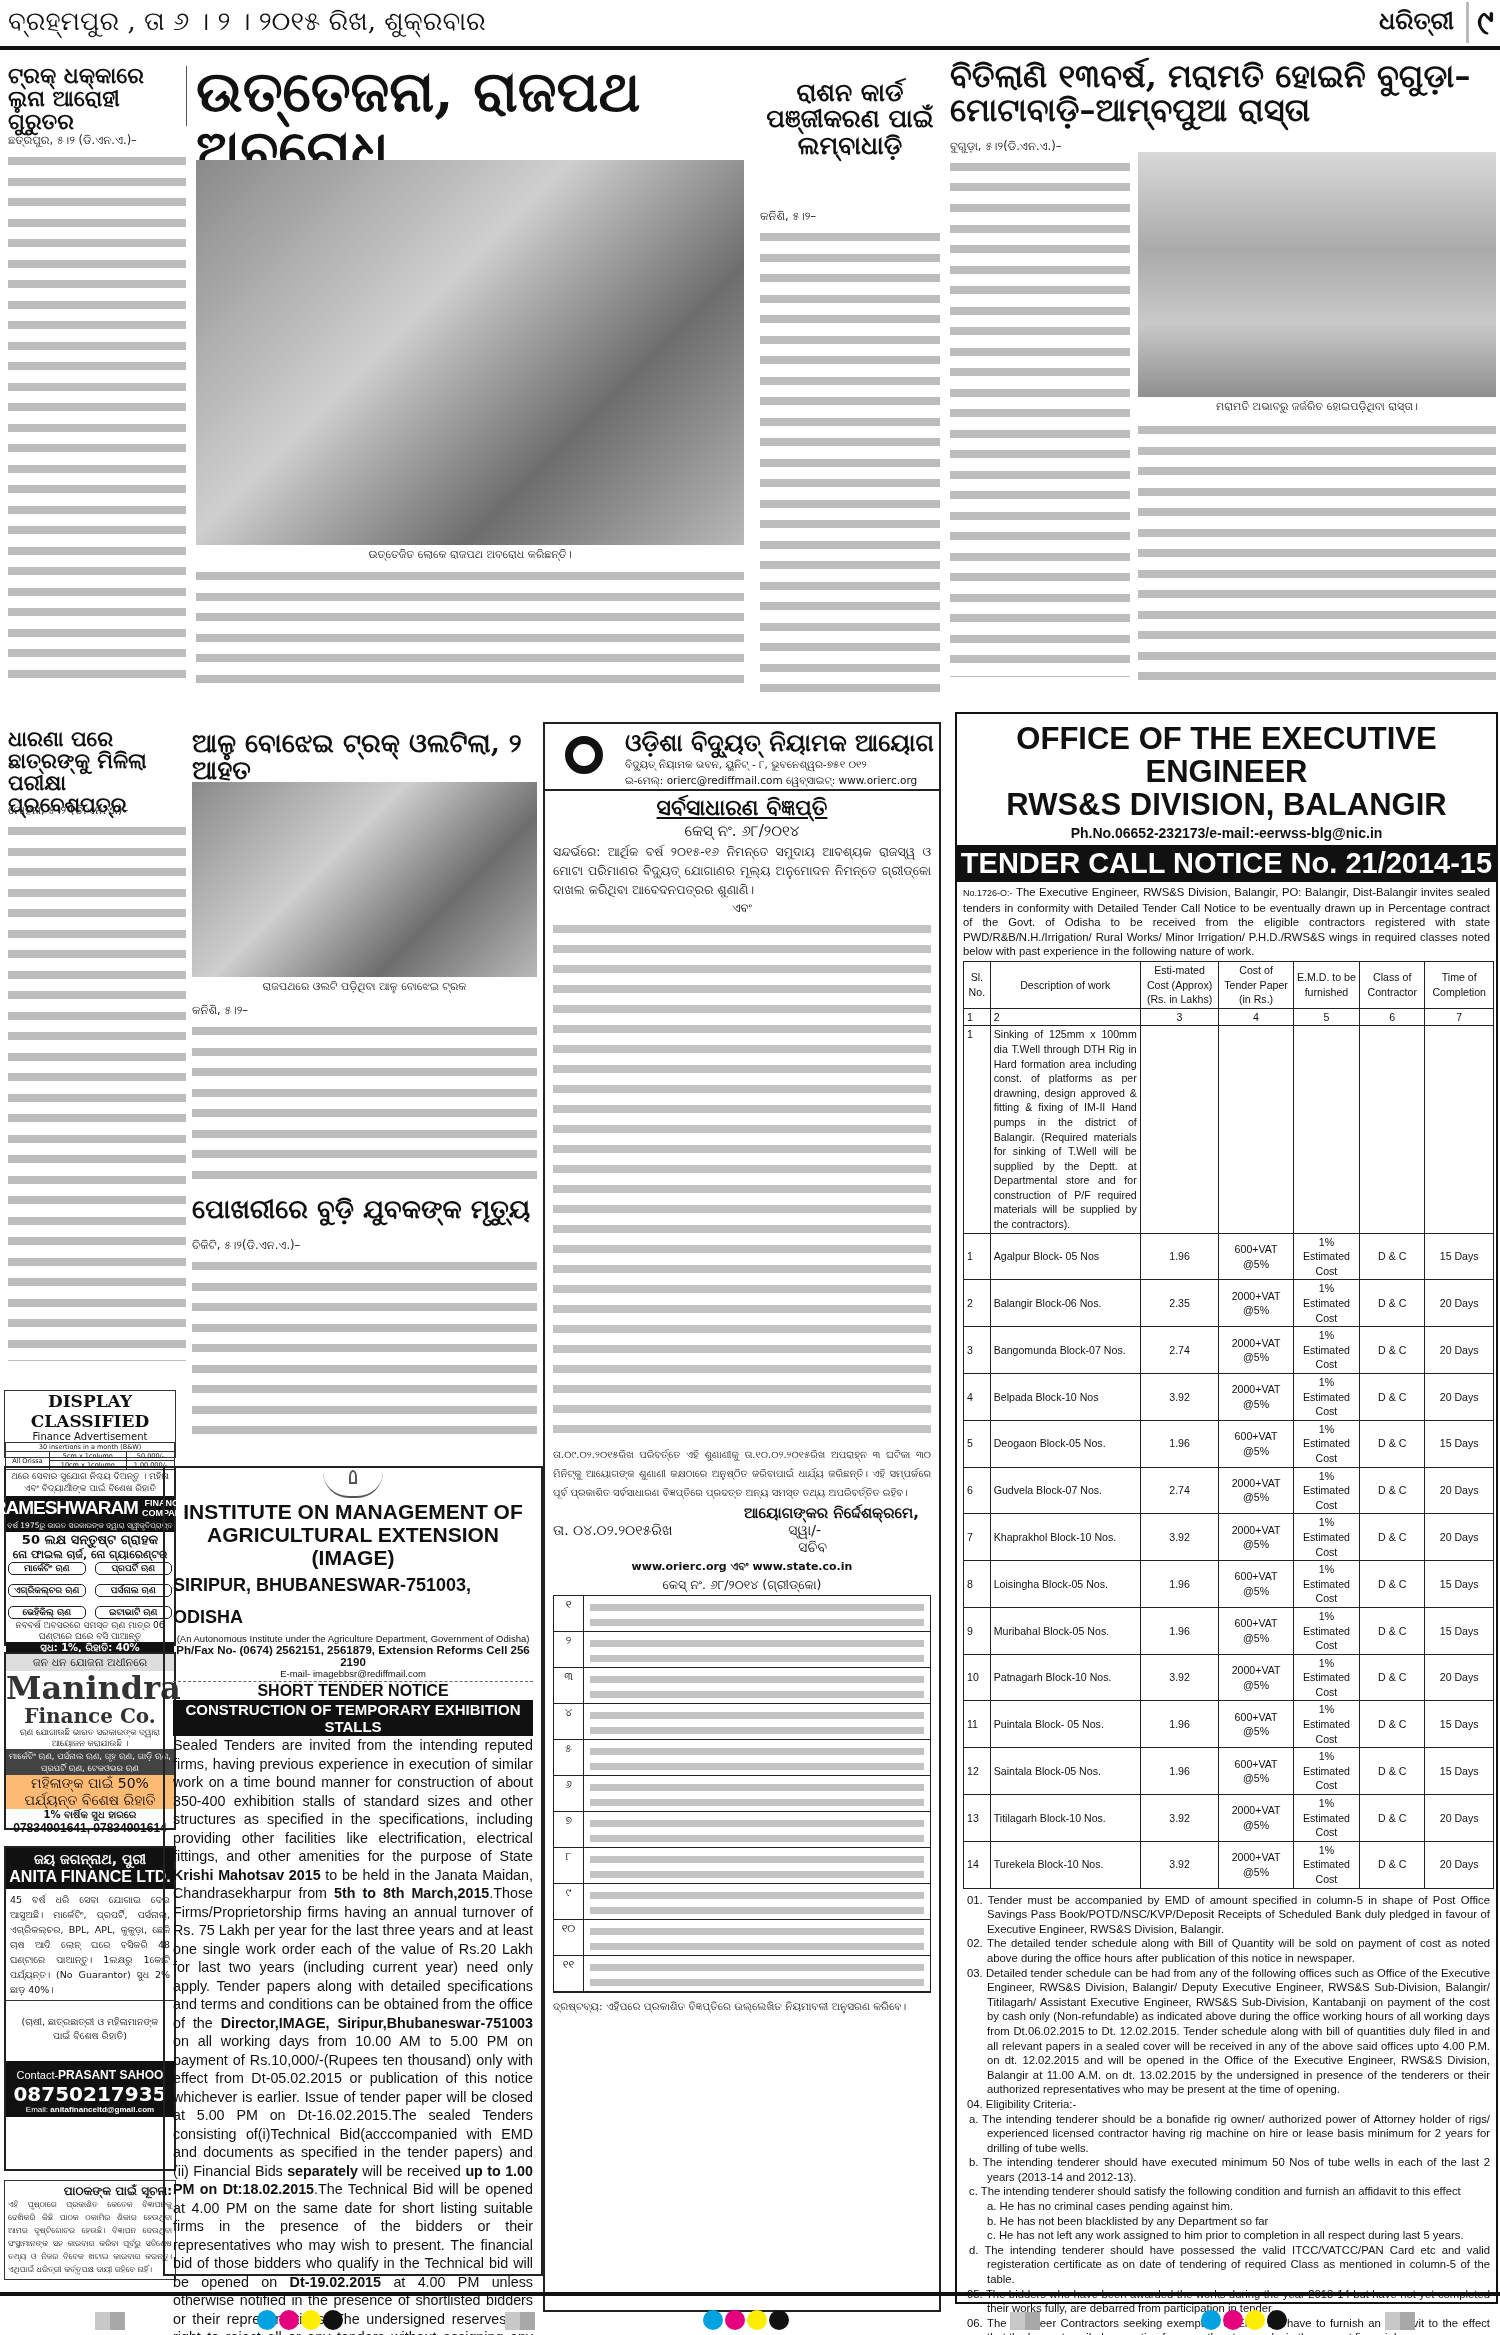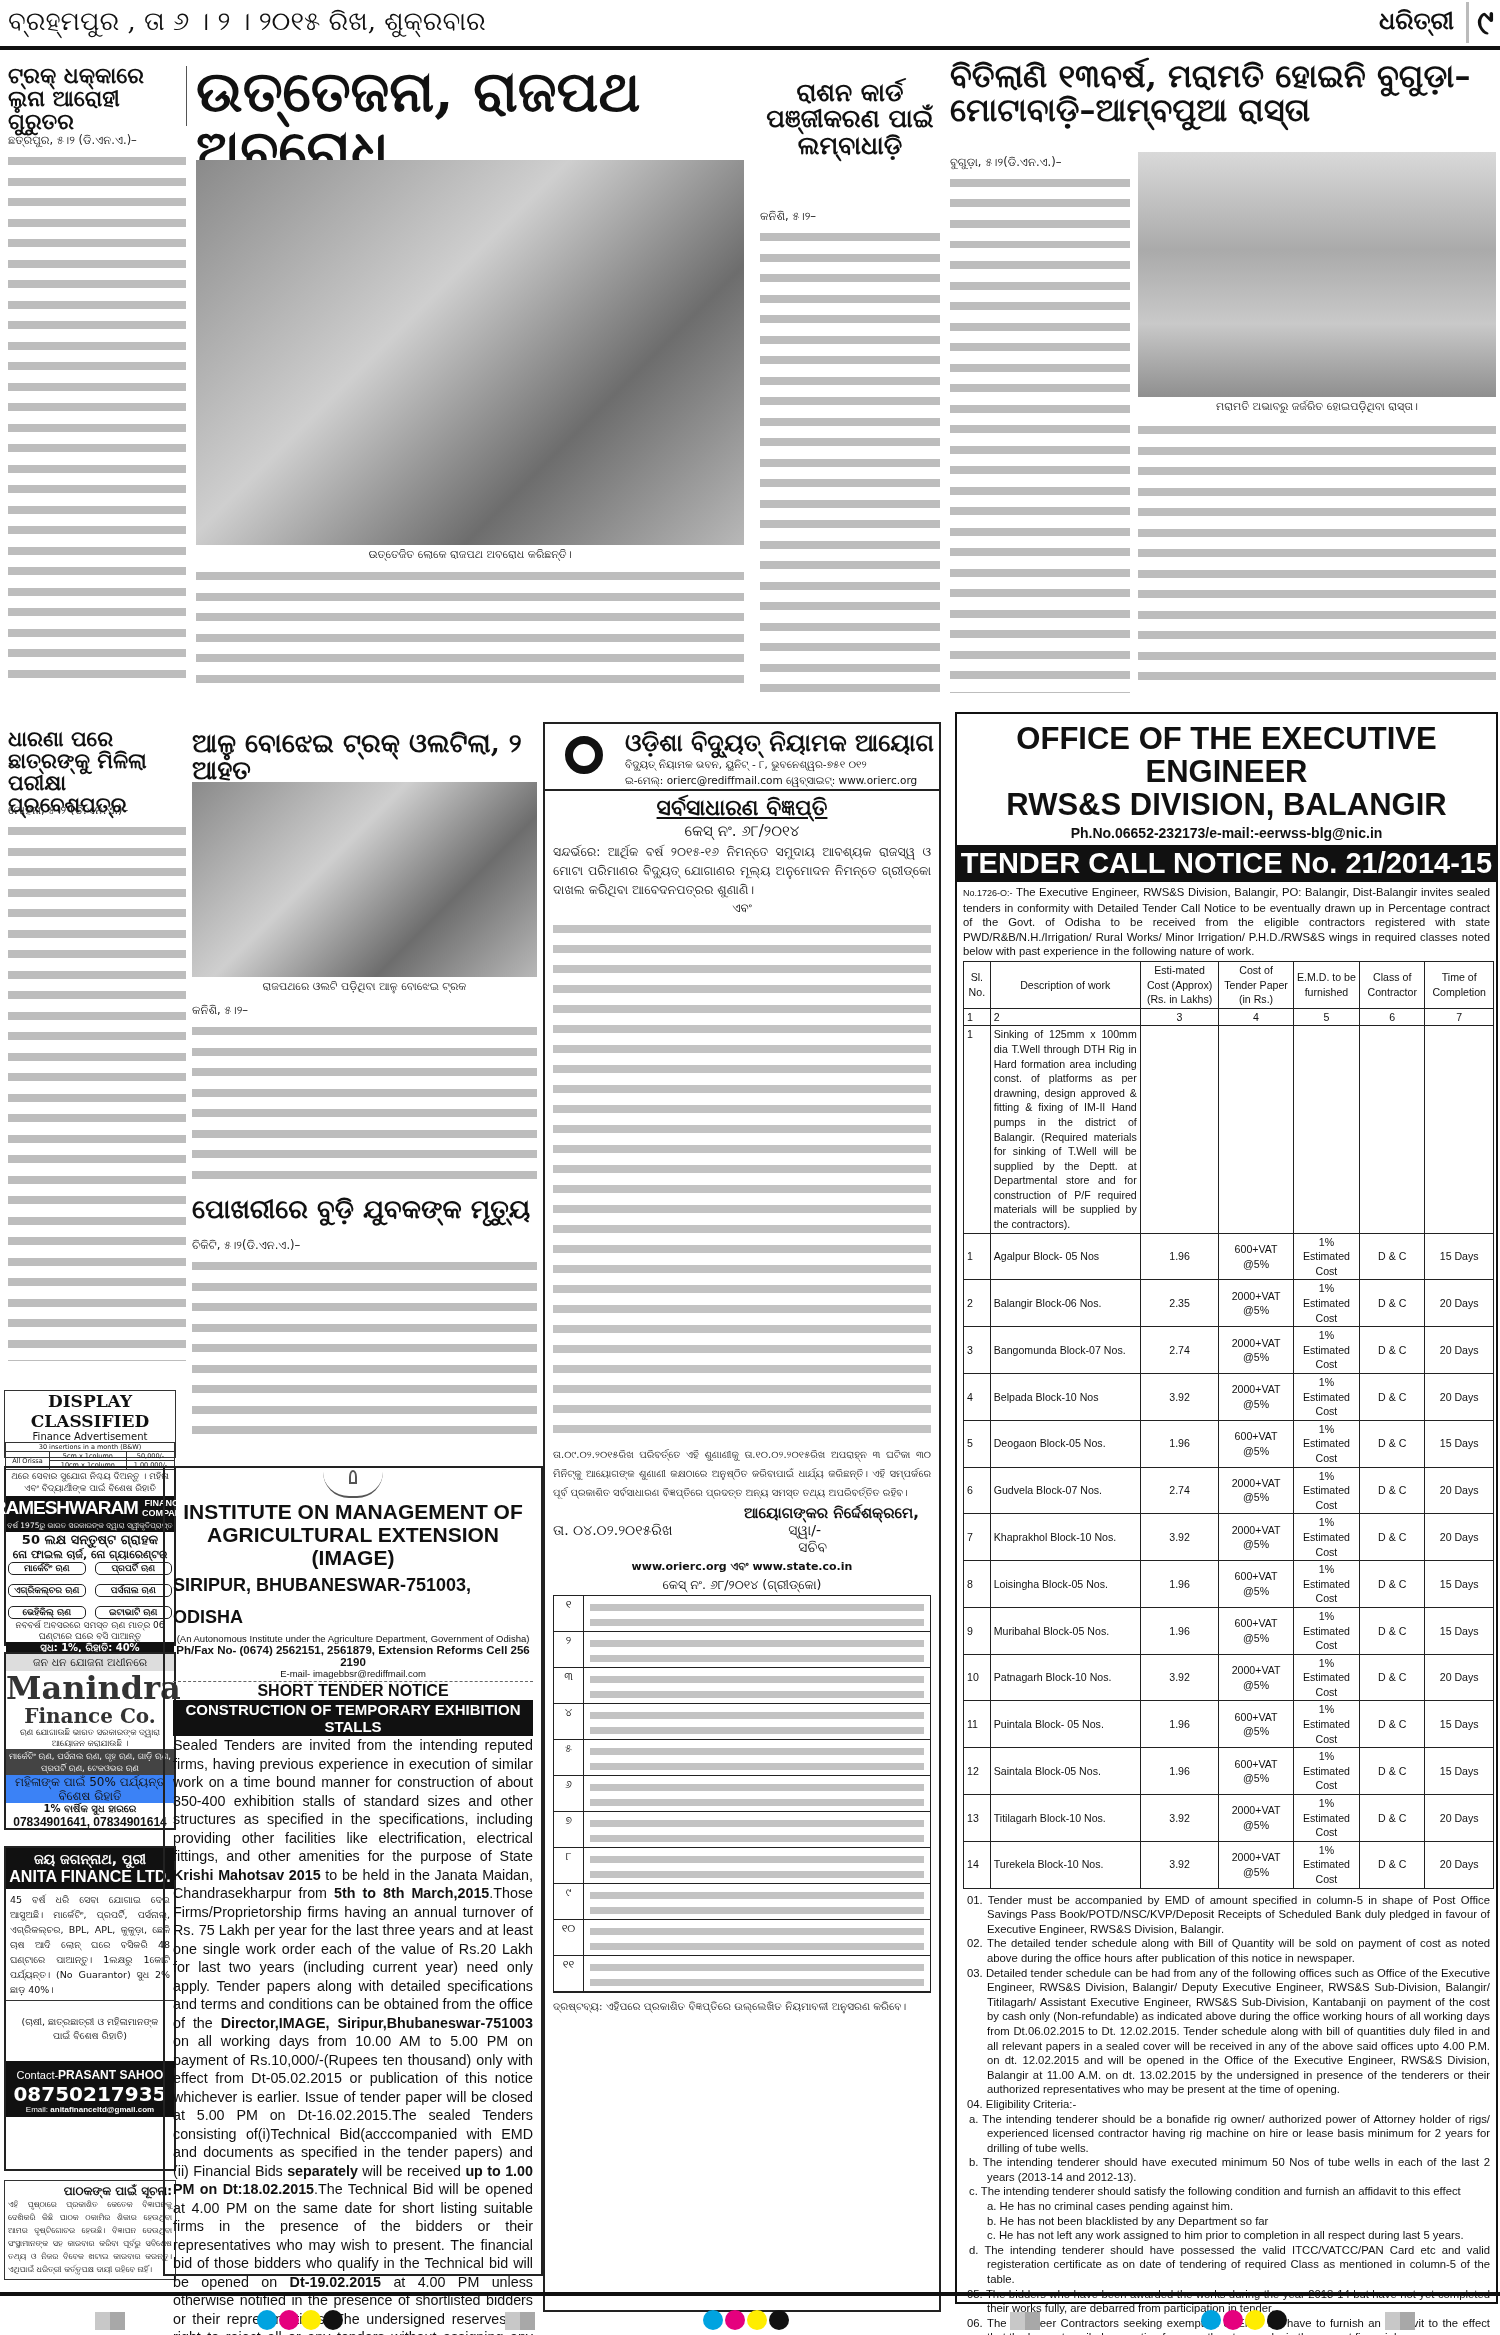--- a/index.html
+++ b/index.html
@@ -63,21 +63,21 @@
 <div class="abs cap" style="left:196px;top:548px;width:548px;">ଉତ୍ତେଜିତ ଲୋକେ ରାଜପଥ ଅବରୋଧ କରିଛନ୍ତି।</div>
 <div class="abs" style="left:196px;top:566px;width:548px;height:126px;background:repeating-linear-gradient(180deg,#fff 0,#fff 6px,#bdbdbd 6px,#bdbdbd 14px,#fff 14px,#fff 20.5px)"></div>
 
 <div class="abs headline" style="left:760px;top:80px;width:180px;font-size:25px;text-align:center;">ରାଶନ କାର୍ଡ ପଞ୍ଜୀକରଣ ପାଇଁ ଲମ୍ବାଧାଡ଼ି</div>
 <div class="abs odia" style="left:760px;top:206px;width:180px;height:486px;">
   <span>କନିଶି, ୫।୨–</span>
   <div style="height:466px;background:repeating-linear-gradient(180deg,#fff 0,#fff 6px,#bdbdbd 6px,#bdbdbd 14px,#fff 14px,#fff 20.5px)"></div>
 </div>
 
 <div class="abs headline" style="left:950px;top:60px;width:545px;font-size:32px;">ବିତିଲାଣି ୧୩ବର୍ଷ, ମରାମତି ହୋଇନି ବୁଗୁଡ଼ା–ମୋଟାବାଡ଼ି–ଆମ୍ବପୁଆ ରାସ୍ତା</div>
-<div class="abs odia" style="left:950px;top:152px;width:180px;height:540px;">
+<div class="abs odia" style="left:950px;top:136px;width:180px;height:540px;">
   <span>ବୁଗୁଡ଼ା, ୫।୨(ଡି.ଏନ.ଏ.)–</span>
   <div style="height:520px;background:repeating-linear-gradient(180deg,#fff 0,#fff 6px,#bdbdbd 6px,#bdbdbd 14px,#fff 14px,#fff 20.5px)"></div>
 </div>
 <div class="abs ph" style="left:1138px;top:152px;width:358px;height:245px;background:linear-gradient(180deg,#d9d9d9,#aaa 40%,#c9c9c9 70%,#8f8f8f)"></div>
 <div class="abs cap" style="left:1138px;top:400px;width:358px;">ମରାମତି ଅଭାବରୁ ଜର୍ଜରିତ ହୋଇପଡ଼ିଥିବା ରାସ୍ତା।</div>
 <div class="abs" style="left:1138px;top:420px;width:358px;height:272px;background:repeating-linear-gradient(180deg,#fff 0,#fff 6px,#bdbdbd 6px,#bdbdbd 14px,#fff 14px,#fff 20.5px)"></div>
 
 <div class="abs headline" style="left:8px;top:728px;width:178px;font-size:21px;">ଧାରଣା ପରେ ଛାତ୍ରଙ୍କୁ ମିଳିଲା ପରୀକ୍ଷା ପ୍ରବେଶପତ୍ର</div>
 <div class="abs odia" style="left:8px;top:800px;width:178px;height:560px;">
   <span>ମୋହନା, ୫।୨ (ଡି.ଏନ.ଏ.)–</span>
@@ -396,21 +396,21 @@
   <div style="background:#111;color:#fff;font-size:10px;font-weight:bold">ସୁଧ: 1%, ରିହାତି: 40%</div>
   <div style="font-family:'Liberation Sans',sans-serif;font-weight:normal;font-size:22px;line-height:24px">086076-30687</div>
 </div>
 
 <div class="abs cls box" style="top:1652px;height:178px;text-align:center;background:#fff;">
   <div style="background:#ddd;font-size:11px;padding:2px 0">ଜନ ଧନ ଯୋଜନା ଅଧୀନରେ</div>
   <div style="font-family:'DejaVu Serif',serif;font-weight:bold;font-size:32px;line-height:34px;color:#333">Manindra</div>
   <div style="font-family:'DejaVu Serif',serif;font-weight:bold;font-size:20px;line-height:22px;color:#333">Finance Co.</div>
   <div style="font-size:8.5px;line-height:11px">ଋଣ ଯୋଗାଉଛି ଭାରତ ସରକାରଙ୍କ ଦ୍ୱାରା ଆୟୋଜନ କରାଯାଉଛି ।</div>
   <div style="background:#444;color:#fff;font-size:8.5px;line-height:12px;padding:1px">ମାର୍କେଟିଂ ଋଣ, ପର୍ସନାଲ ଋଣ, ଗୃହ ଋଣ, ଗାଡ଼ି ଋଣ, ପ୍ରପର୍ଟି ଋଣ, ଟେକଓଭର ଋଣ</div>
-  <div style="background:#3b82f6;font-size:12px">ମହିଳାଙ୍କ ପାଇଁ 50% ପର୍ଯ୍ୟନ୍ତ ବିଶେଷ ରିହାତି</div>
+  <div style="background:#fdba74;font-size:14px">ମହିଳାଙ୍କ ପାଇଁ 50% ପର୍ଯ୍ୟନ୍ତ ବିଶେଷ ରିହାତି</div>
   <div style="font-size:10px;font-weight:bold">1% ବାର୍ଷିକ ସୁଧ ହାରରେ</div>
   <div style="font-family:'Liberation Sans',sans-serif;font-weight:bold;font-size:12px">07834901641, 07834901614</div>
 </div>
 
 <div class="abs cls box" style="top:1846px;height:325px;">
   <div style="background:#111;color:#fff;text-align:center;padding:3px 0;">
     <div style="font-size:14px;font-weight:bold">ଜୟ ଜଗନ୍ନାଥ, ପୁରୀ</div>
     <div style="font-family:'Liberation Sans',sans-serif;font-weight:bold;font-size:16px">ANITA FINANCE LTD.</div>
   </div>
   <div style="font-size:9.5px;line-height:15px;padding:3px 4px;text-align:justify">45 ବର୍ଷ ଧରି ସେବା ଯୋଗାଇ ଦେଇ ଆସୁଅଛି। ମାର୍କେଟିଂ, ପ୍ରପର୍ଟି, ପର୍ସନାଲ୍, ଏଗ୍ରିକଲ୍ଚର, BPL, APL, କୁକୁଡ଼ା, ଛେଳି ଚାଷ ଆଦି ଲୋନ୍ ଘରେ ବସିକରି 48 ଘଣ୍ଟାରେ ପାଆନ୍ତୁ। 1ଲକ୍ଷରୁ 1କୋଟି ପର୍ଯ୍ୟନ୍ତ। (No Guarantor) ସୁଧ 2% ଛାଡ଼ 40%।</div>

